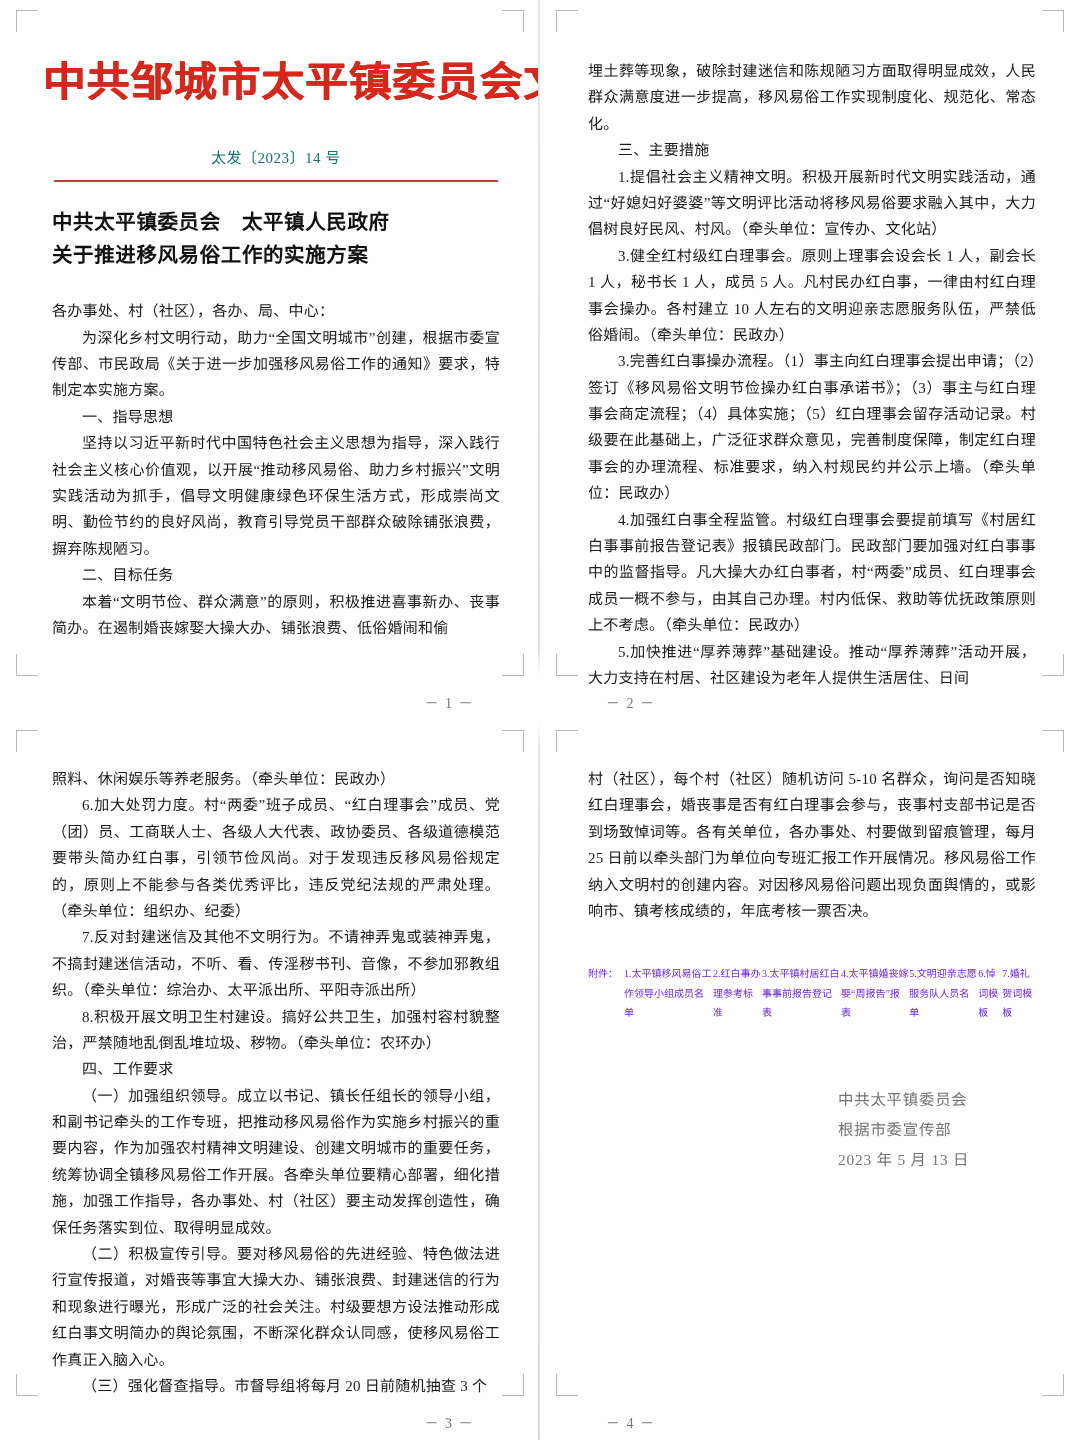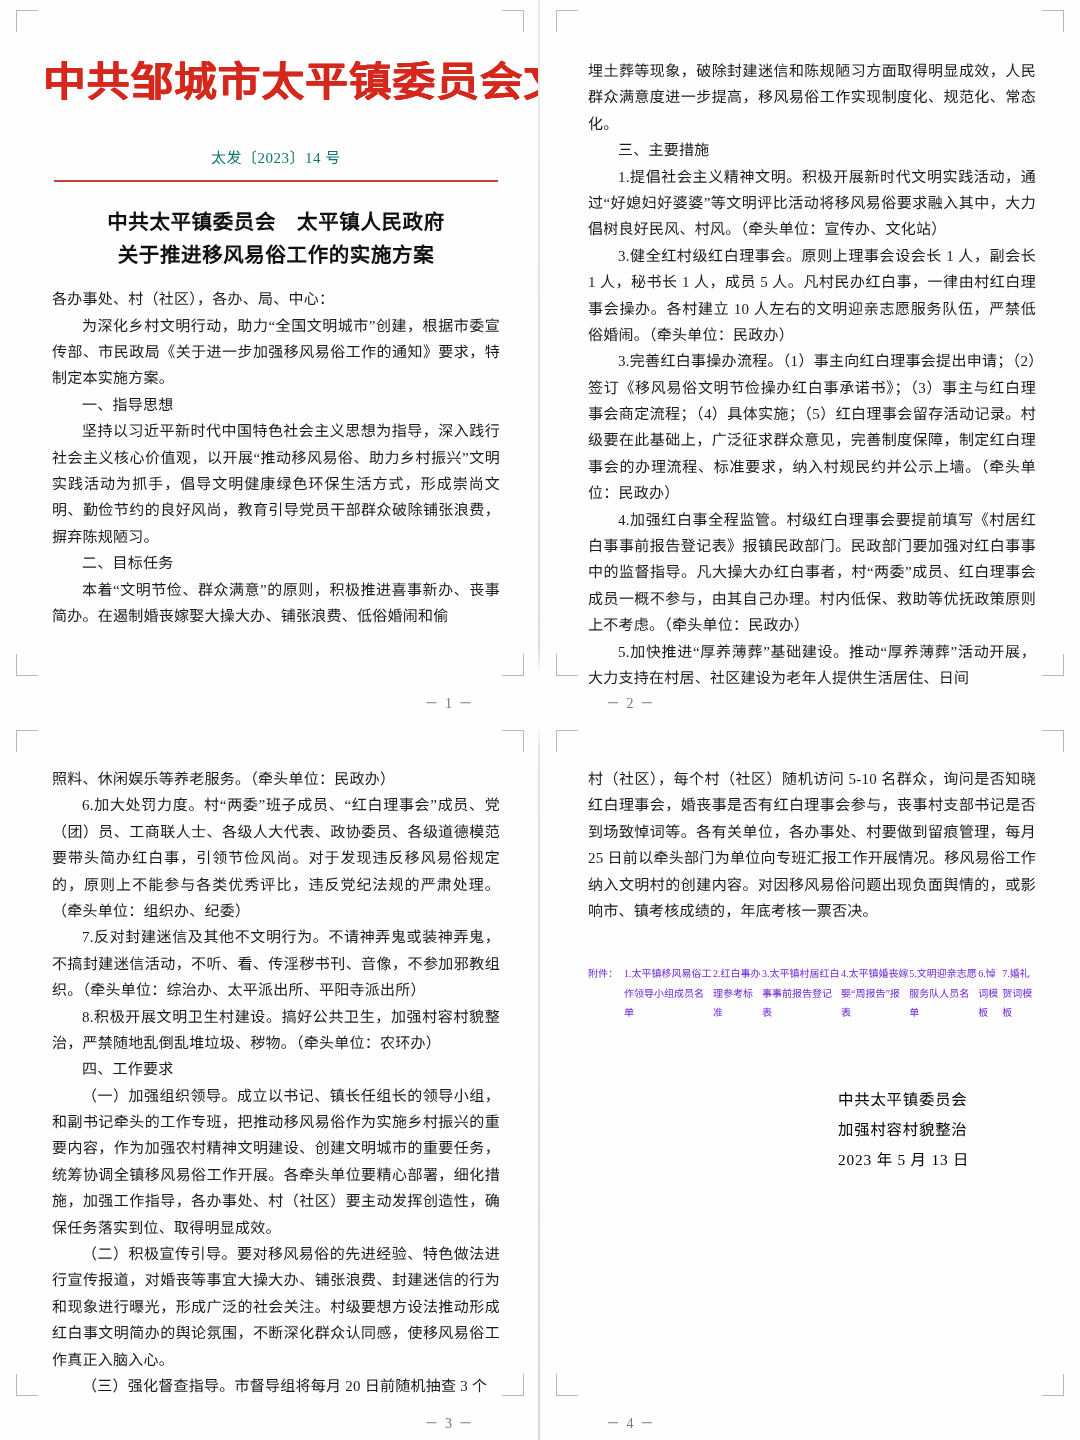--- a/index.html
+++ b/index.html
@@ -74,55 +74,55 @@
     color:#0f766e;
     margin-top:40px;
     letter-spacing:0.5px;
   }
   .redrule{
     height:1.5px;
     background:#c2403a;
     margin:13px 2px 0 2px;
   }
   .doctitle{
-    text-align:center;
+    text-align:left;
     font-weight:bold;
     font-size:20.5px;
     color:#111;
     line-height:1.62;
     margin-top:24px;
     letter-spacing:0.6px;
   }
 
   
   .body{
     font-size:15px;
     line-height:1.76;
     color:#1b1b1b;
     text-align:justify;
     text-justify:inter-ideograph;
     letter-spacing:0.25px;
   }
-  .p1 .body{margin-top:14px;}
+  .p1 .body{margin-top:26px;}
   .body p{margin:0;}
   .body p.ind{text-indent:2em;}
   .body p.noind{text-indent:0;}
   .body b{font-weight:normal;}
   .attach{
     font-size:10px;line-height:1.95;color:#6d28d9;
     margin-top:40px;
   }
   .attach .row{display:flex;}
   .attach .lbl{white-space:nowrap;margin-right:6px;}
   .attach .col{display:flex;flex-direction:row;}
   .signoff{
     margin-top:62px;
     font-size:15.4px;
     line-height:1.95;
-    color:#000000;
+    color:#737373;
     text-align:left;
     padding-left:250px;
     letter-spacing:0.8px;
   }
   .pagenum{
     position:absolute;
     bottom:8px;
     font-size:14px;
     color:#777;
     letter-spacing:1.5px;
@@ -266,20 +266,20 @@
             <div>4.太平镇婚丧嫁娶“周报告”报表</div>
             <div>5.文明迎亲志愿服务队人员名单</div>
             <div>6.悼词模板</div>
             <div>7.婚礼贺词模板</div>
           </span>
       </div>
     </div>
 
     <div class="signoff">
         <div>中共太平镇委员会</div>
-        <div>加强村容村貌整治</div>
+        <div>根据市委宣传部</div>
         <div>2023 年 5 月 13 日</div>
       </div>
 
     <div class="pagenum left">－ 4 －</div>
   </div>
 
 </div>
 
 </body></html>

